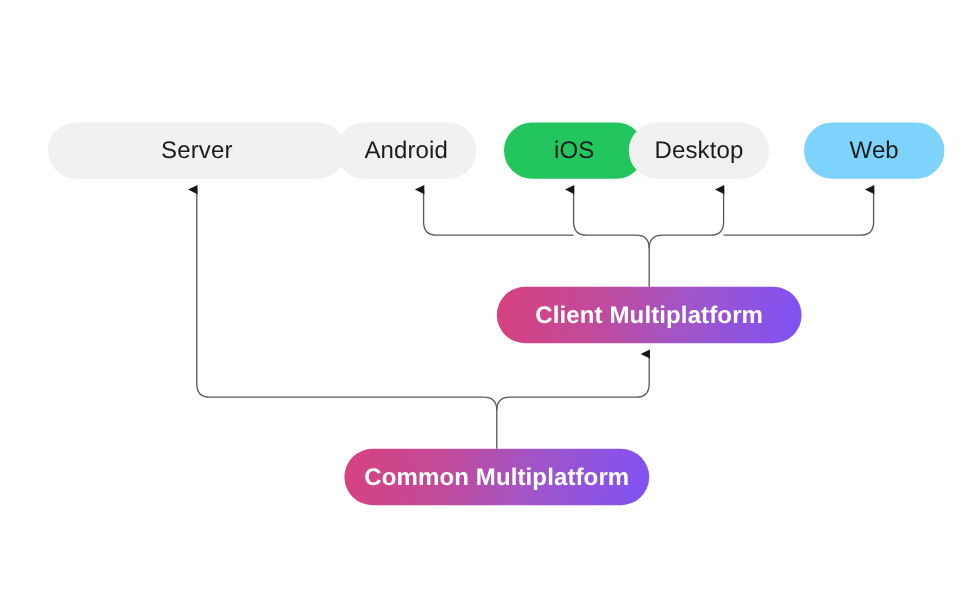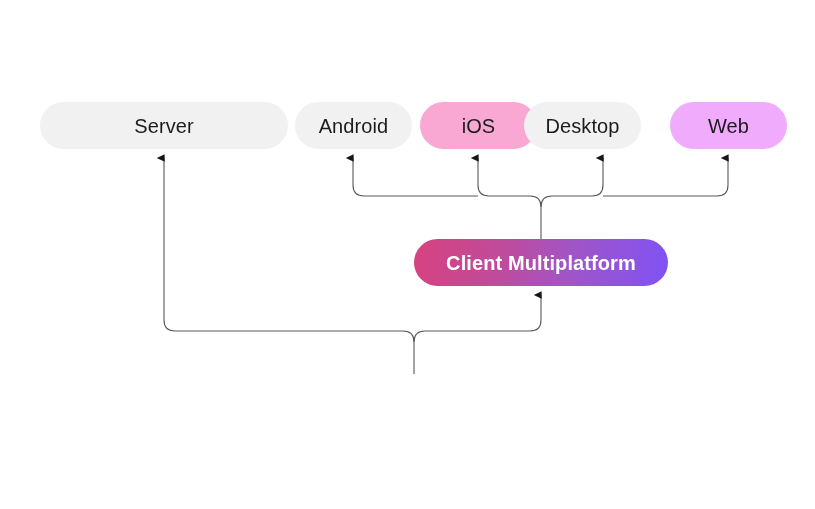--- a/index.html
+++ b/index.html
@@ -51,21 +51,21 @@
     font-size: 20px;
     font-weight: 700;
     letter-spacing: 0.1px;
   }
   .pill-label {
     display: block;
     line-height: 1;
   }
   
   #pill-server   { left: 40px;  top: 102px; width: 248px; height: 47px; }
-  #pill-android  { left: 295px; top: 102px; width: 117px; height: 47px; text-align: center; }
+  #pill-android  { left: 280px; top: 102px; width: 117px; height: 47px; text-align: center; }
   #pill-ios      { left: 420px; top: 102px; width: 117px; height: 47px; }
   #pill-desktop  { left: 524px; top: 102px; width: 117px; height: 47px; }
   #pill-web      { left: 670px; top: 102px; width: 117px; height: 47px; }
   
   #pill-client   { left: 414px; top: 239px; width: 254px; height: 47px; }
   #pill-common   { left: 287px; top: 374px; width: 254px; height: 47px; }
 </style>
 </head>
 <body>
 
@@ -99,30 +99,33 @@
   </svg>
 
   <div class="pill pill-platform" id="pill-server" style="background: rgb(241, 241, 241); color: rgb(28, 28, 28);">
     <span class="pill-label">Server</span>
   </div>
 
   <div class="pill pill-platform" id="pill-android" style="background: rgb(241, 241, 241); color: rgb(28, 28, 28);">
     <span class="pill-label">Android</span>
   </div>
 
-  <div class="pill pill-platform" id="pill-ios" style="background: #f9a8d4; color: rgb(28, 28, 28);">
+  <div class="pill pill-platform" id="pill-ios" style="background: #22c55e; color: rgb(28, 28, 28);">
     <span class="pill-label">iOS</span>
   </div>
 
   <div class="pill pill-platform" id="pill-desktop" style="background: rgb(241, 241, 241); color: rgb(28, 28, 28);">
     <span class="pill-label">Desktop</span>
   </div>
 
-  <div class="pill pill-platform" id="pill-web" style="background: #f0abfc; color: rgb(28, 28, 28);">
+  <div class="pill pill-platform" id="pill-web" style="background: #7dd3fc; color: rgb(28, 28, 28);">
     <span class="pill-label">Web</span>
   </div>
 
   <div class="pill pill-module" id="pill-client" style="background-image: linear-gradient(100deg, rgb(215, 66, 127) 0%, rgb(192, 75, 155) 34%, rgb(160, 85, 200) 62%, rgb(127, 82, 245) 100%); color: rgb(255, 255, 255);">
     <span class="pill-label">Client Multiplatform</span>
   </div>
 
+  <div class="pill pill-module" id="pill-common" style="background-image: linear-gradient(100deg, rgb(215, 66, 127) 0%, rgb(192, 75, 155) 34%, rgb(160, 85, 200) 62%, rgb(127, 82, 245) 100%); color: rgb(255, 255, 255);">
+    <span class="pill-label">Common Multiplatform</span>
+  </div>
 
 </div>
 
 </body></html>

